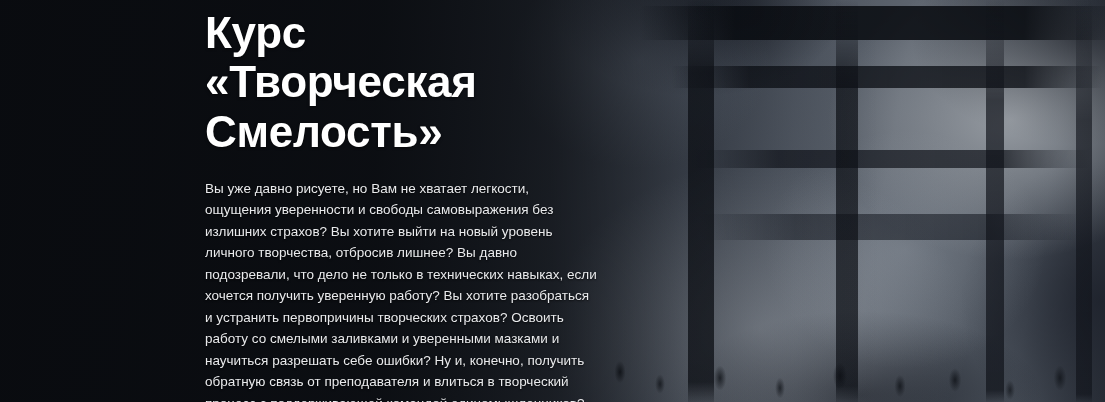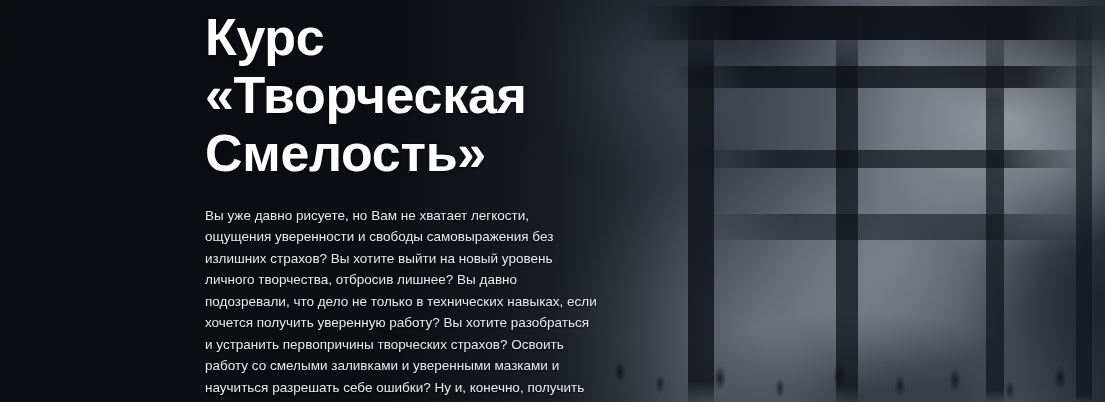--- a/index.html
+++ b/index.html
@@ -91,21 +91,21 @@
   
   .content {
     position: absolute;
     left: 205px;
     top: 0;
     width: 400px;
     z-index: 5;
   }
   .title {
     color: #ffffff;
-    font-size: 52px;
+    font-size: 44px;
     font-weight: bold;
     line-height: 1.12;
     margin: 8px 0 0 0;
     letter-spacing: -0.3px;
     white-space: pre-line;
     text-shadow: 0 1px 3px rgba(0,0,0,0.6);
   }
   .body-text {
     color: #e9eaec;
     font-size: 13.5px;

